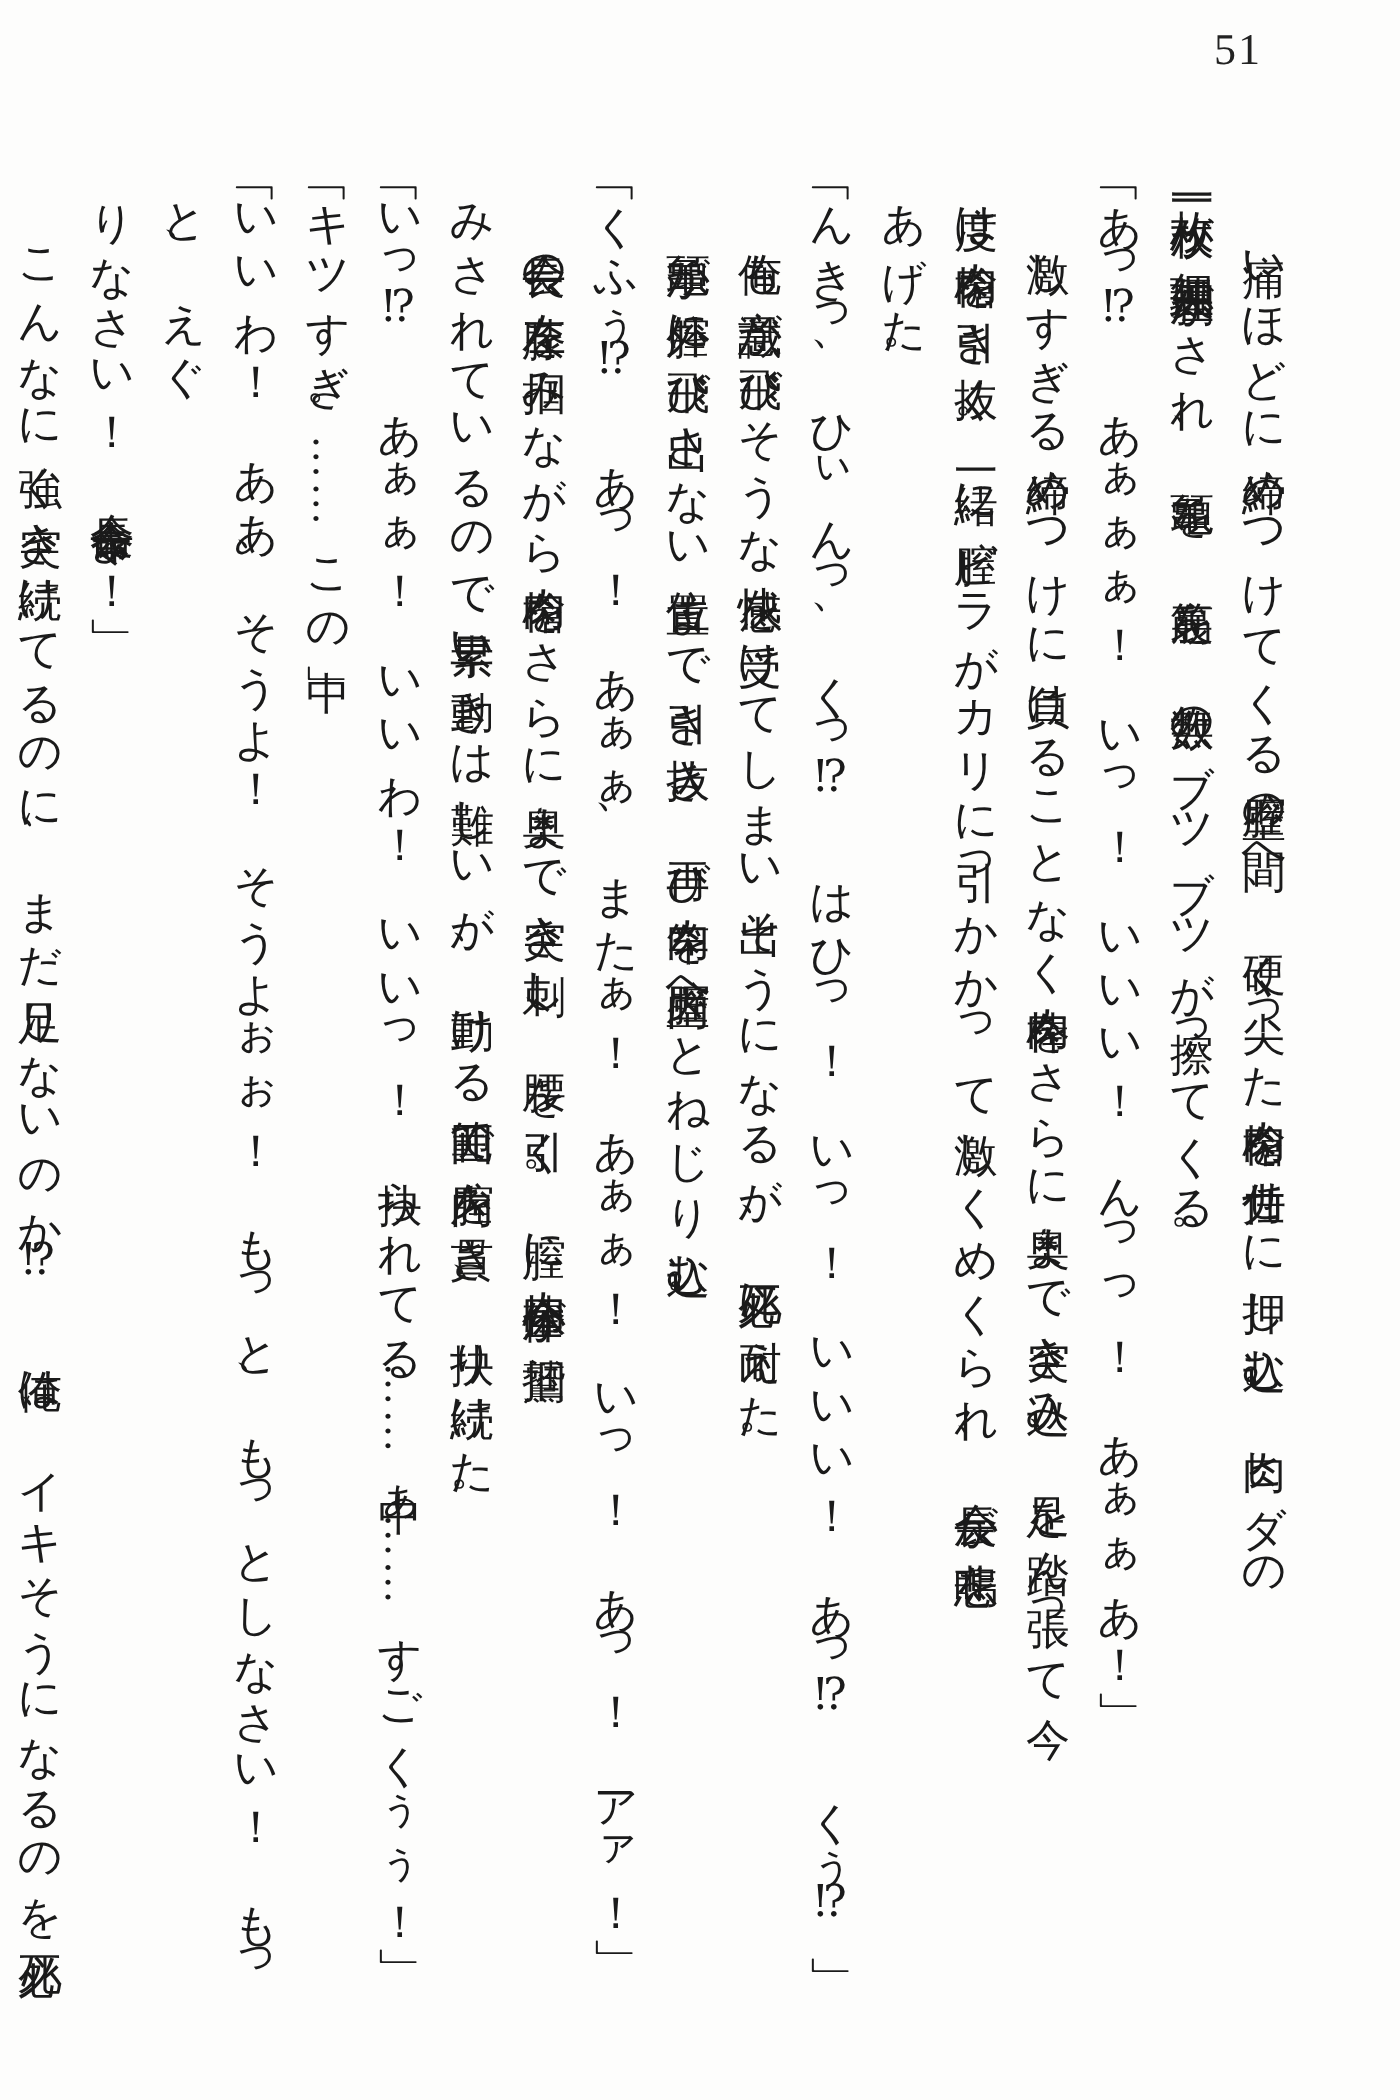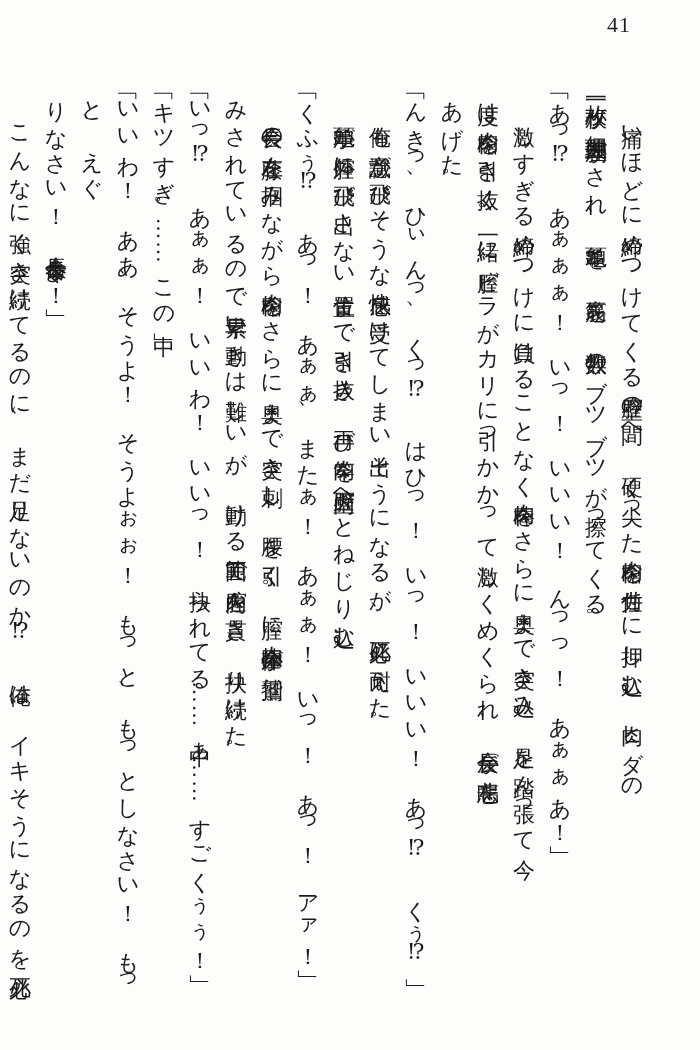--- a/index.html
+++ b/index.html
@@ -41,21 +41,21 @@
     margin: 0;
     padding: 0;
     height: 100%;
     white-space: normal;
   }
 </style>
 </head>
 <body>
 
 <div class="page">
-  <div class="page-number">41</div>
+  <div class="page-number">51</div>
 
   <div class="text-block">
     <p>　痛いほどに締めつけてくる膣壁の間へ、硬く尖った肉槍を力任せに押し込む。肉ヒダの</p>
     <p>一枚一枚が無理矢理剥がされ、亀頭を、裏筋を、無数のブツブツが擦ってくる。</p>
     <p>「あっ⁉　あぁぁぁ！　いっ！　いいい！　んっっ！　あぁぁあ！」</p>
     <p>　激しすぎる締めつけに負けることなく肉棒をさらに奥まで突き込み、足を踏ん張って今</p>
     <p>度は肉槍を引き抜く。一緒に膣ビラがカリに引っかかって激しくめくられ、会長が悲鳴を</p>
     <p>あげた。</p>
     <p>「んきっ、ひぃんっ、くっ⁉　はひっ！　いっ！　いいい！　あっ⁉　くぅ⁉」</p>
     <p>　俺も意識が飛びそうな快感を受けてしまい出そうになるが、必死に耐えた。</p>

